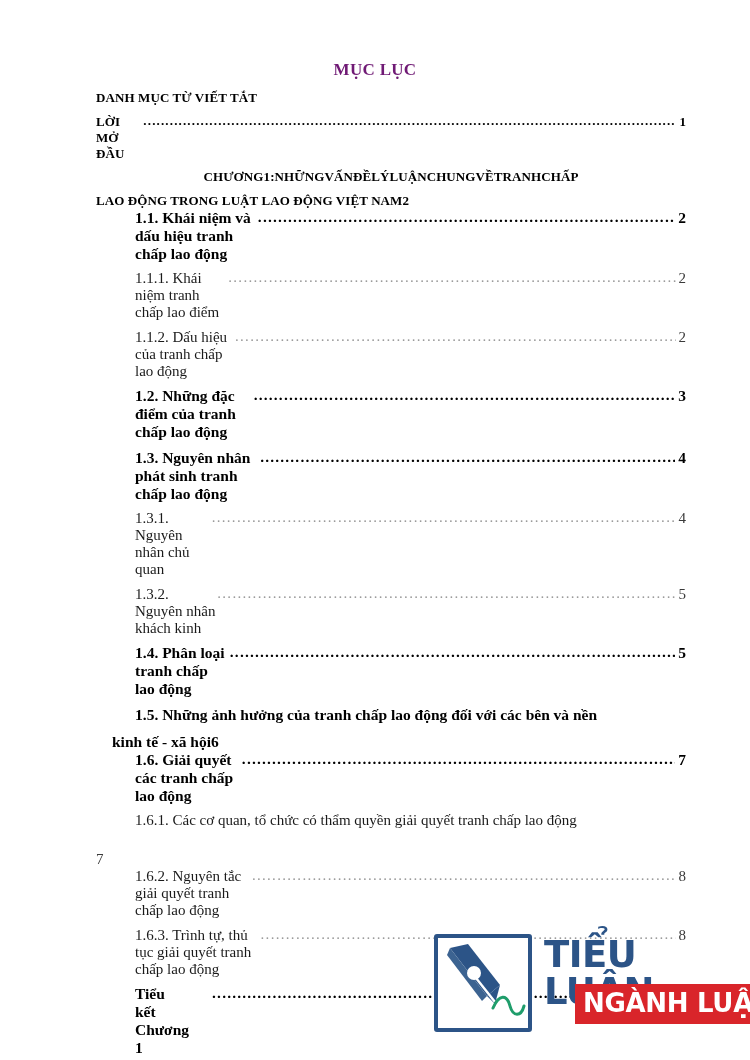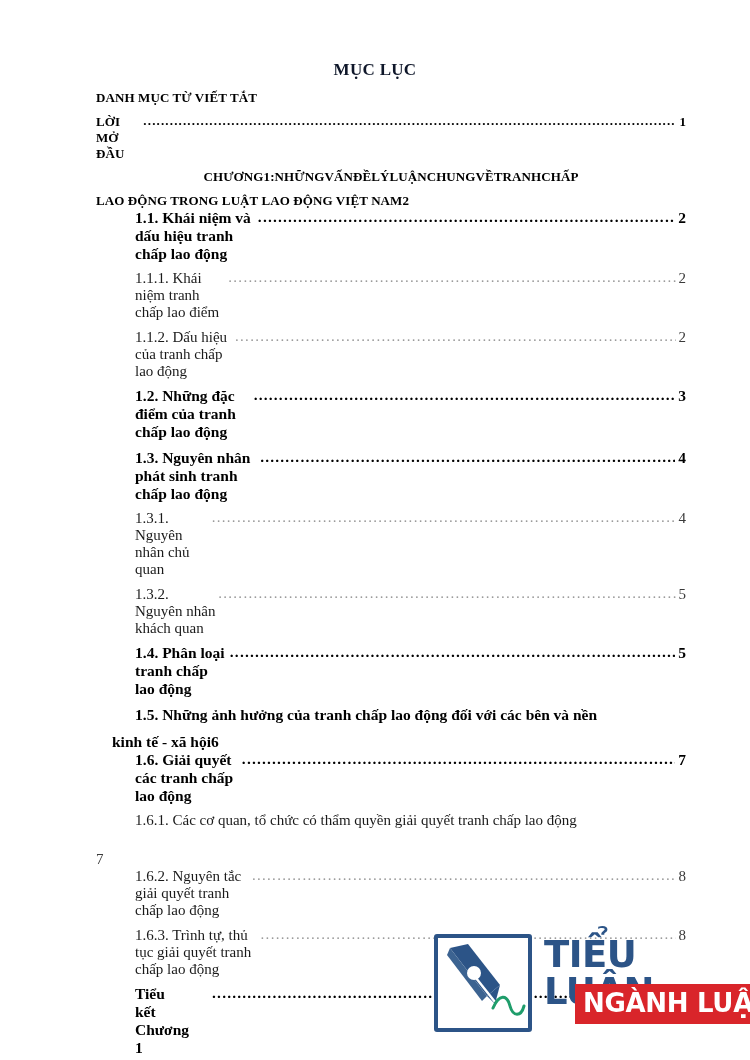--- a/index.html
+++ b/index.html
@@ -21,21 +21,21 @@
     box-sizing: border-box;
   }
   .toc-title {
     position: absolute;
     top: 60px;
     left: 0;
     width: 750px;
     text-align: center;
     font-size: 17px;
     font-weight: bold;
-    color: #0f172a;
+    color: #701a75;
     letter-spacing: 0.3px;
   }
   .toc-body {
     position: absolute;
     top: 90px;
     left: 96px;
     width: 590px;
   }
   
   .entry {
@@ -248,21 +248,21 @@
       <span class="pageno">4</span>
     </div>
 
     <div class="entry lvl3">
       <span class="label">1.3.1. Nguyên nhân chủ quan</span>
       <span class="leader"></span>
       <span class="pageno">4</span>
     </div>
 
     <div class="entry lvl3">
-      <span class="label">1.3.2. Nguyên nhân khách quan </span>
+      <span class="label">1.3.2. Nguyên nhân khách kinh </span>
       <span class="leader"></span>
       <span class="pageno">5</span>
     </div>
 
     <div class="entry lvl2">
       <span class="label">1.4. Phân loại tranh chấp lao động</span>
       <span class="leader"></span>
       <span class="pageno">5</span>
     </div>
 

